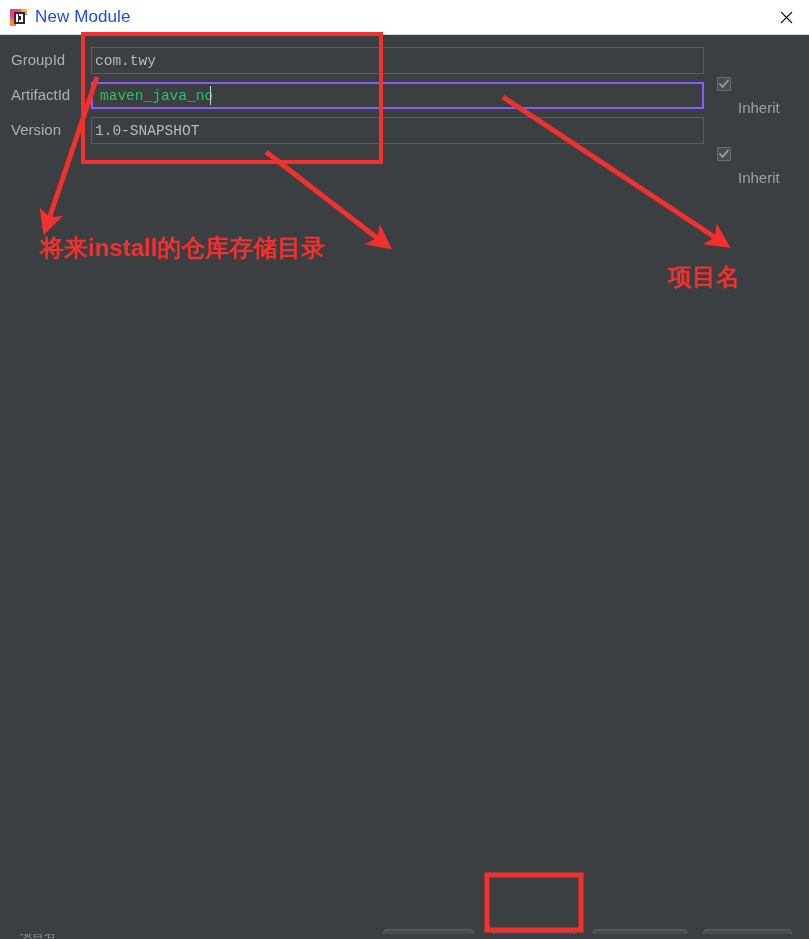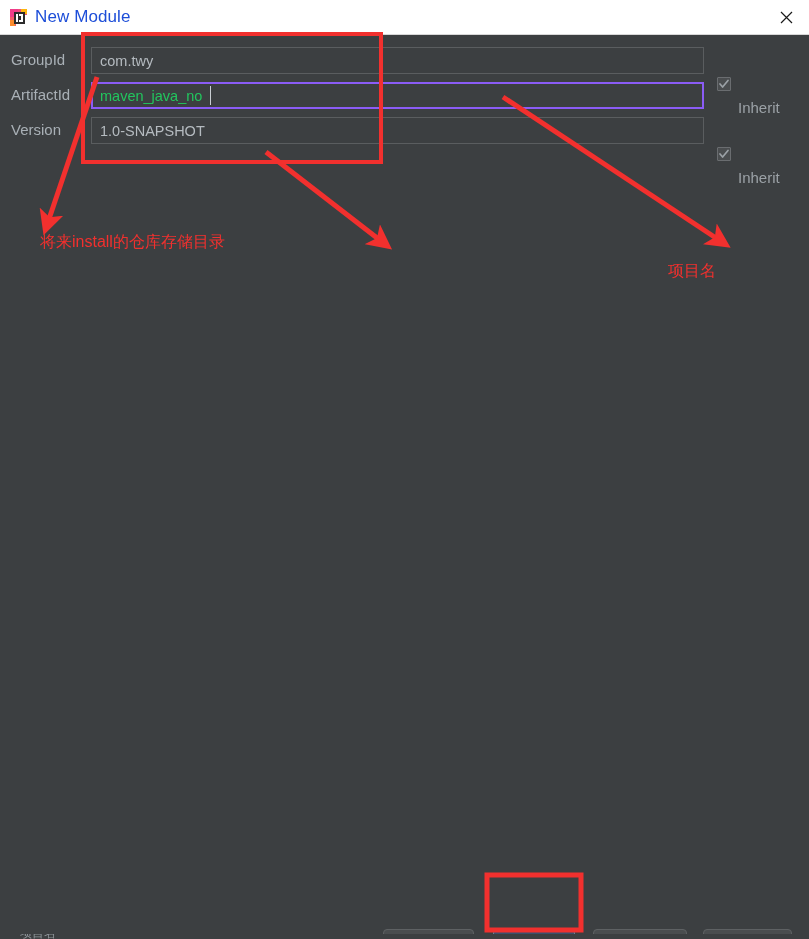--- a/index.html
+++ b/index.html
@@ -90,22 +90,22 @@
     position: absolute;
     left: 91px;
     top: 0;
     width: 613px;
     height: 27px;
     box-sizing: border-box;
     background: #3c3f41;
     border: 1px solid #5a5d5f;
     color: #b5bbc0;
     font-size: 14.5px;
-    font-family: Liberation Sans, sans-serif;
-    padding: 0 0 0 8px;
+    font-family: Liberation Mono, monospace;
+    padding: 0 0 0 3px;
     line-height: 25px;
     outline: none;
     border-radius: 0;
   }
   .text-input.focused {
     border: 2px solid #8b5cf6;
     color: #22c55e;
     padding-left: 7px;
   }
   .caret {
@@ -150,22 +150,22 @@
   .overlay {
     position: absolute;
     left: 0; top: 0;
     width: 809px;
     height: 939px;
     pointer-events: none;
   }
   .annot-text {
     position: absolute;
     color: #f2302e;
-    font-size: 16px;
-    font-weight: normal;
+    font-size: 24px;
+    font-weight: bold;
     white-space: nowrap;
     font-family: "Liberation Sans", "DejaVu Sans", sans-serif;
   }
   .a1 { left: 40px;  top: 232px; }
   .a2 { left: 405px; top: 264px; }
   .a3 { left: 668px; top: 261px; }
 
   
   .button-bar {
     position: absolute;

